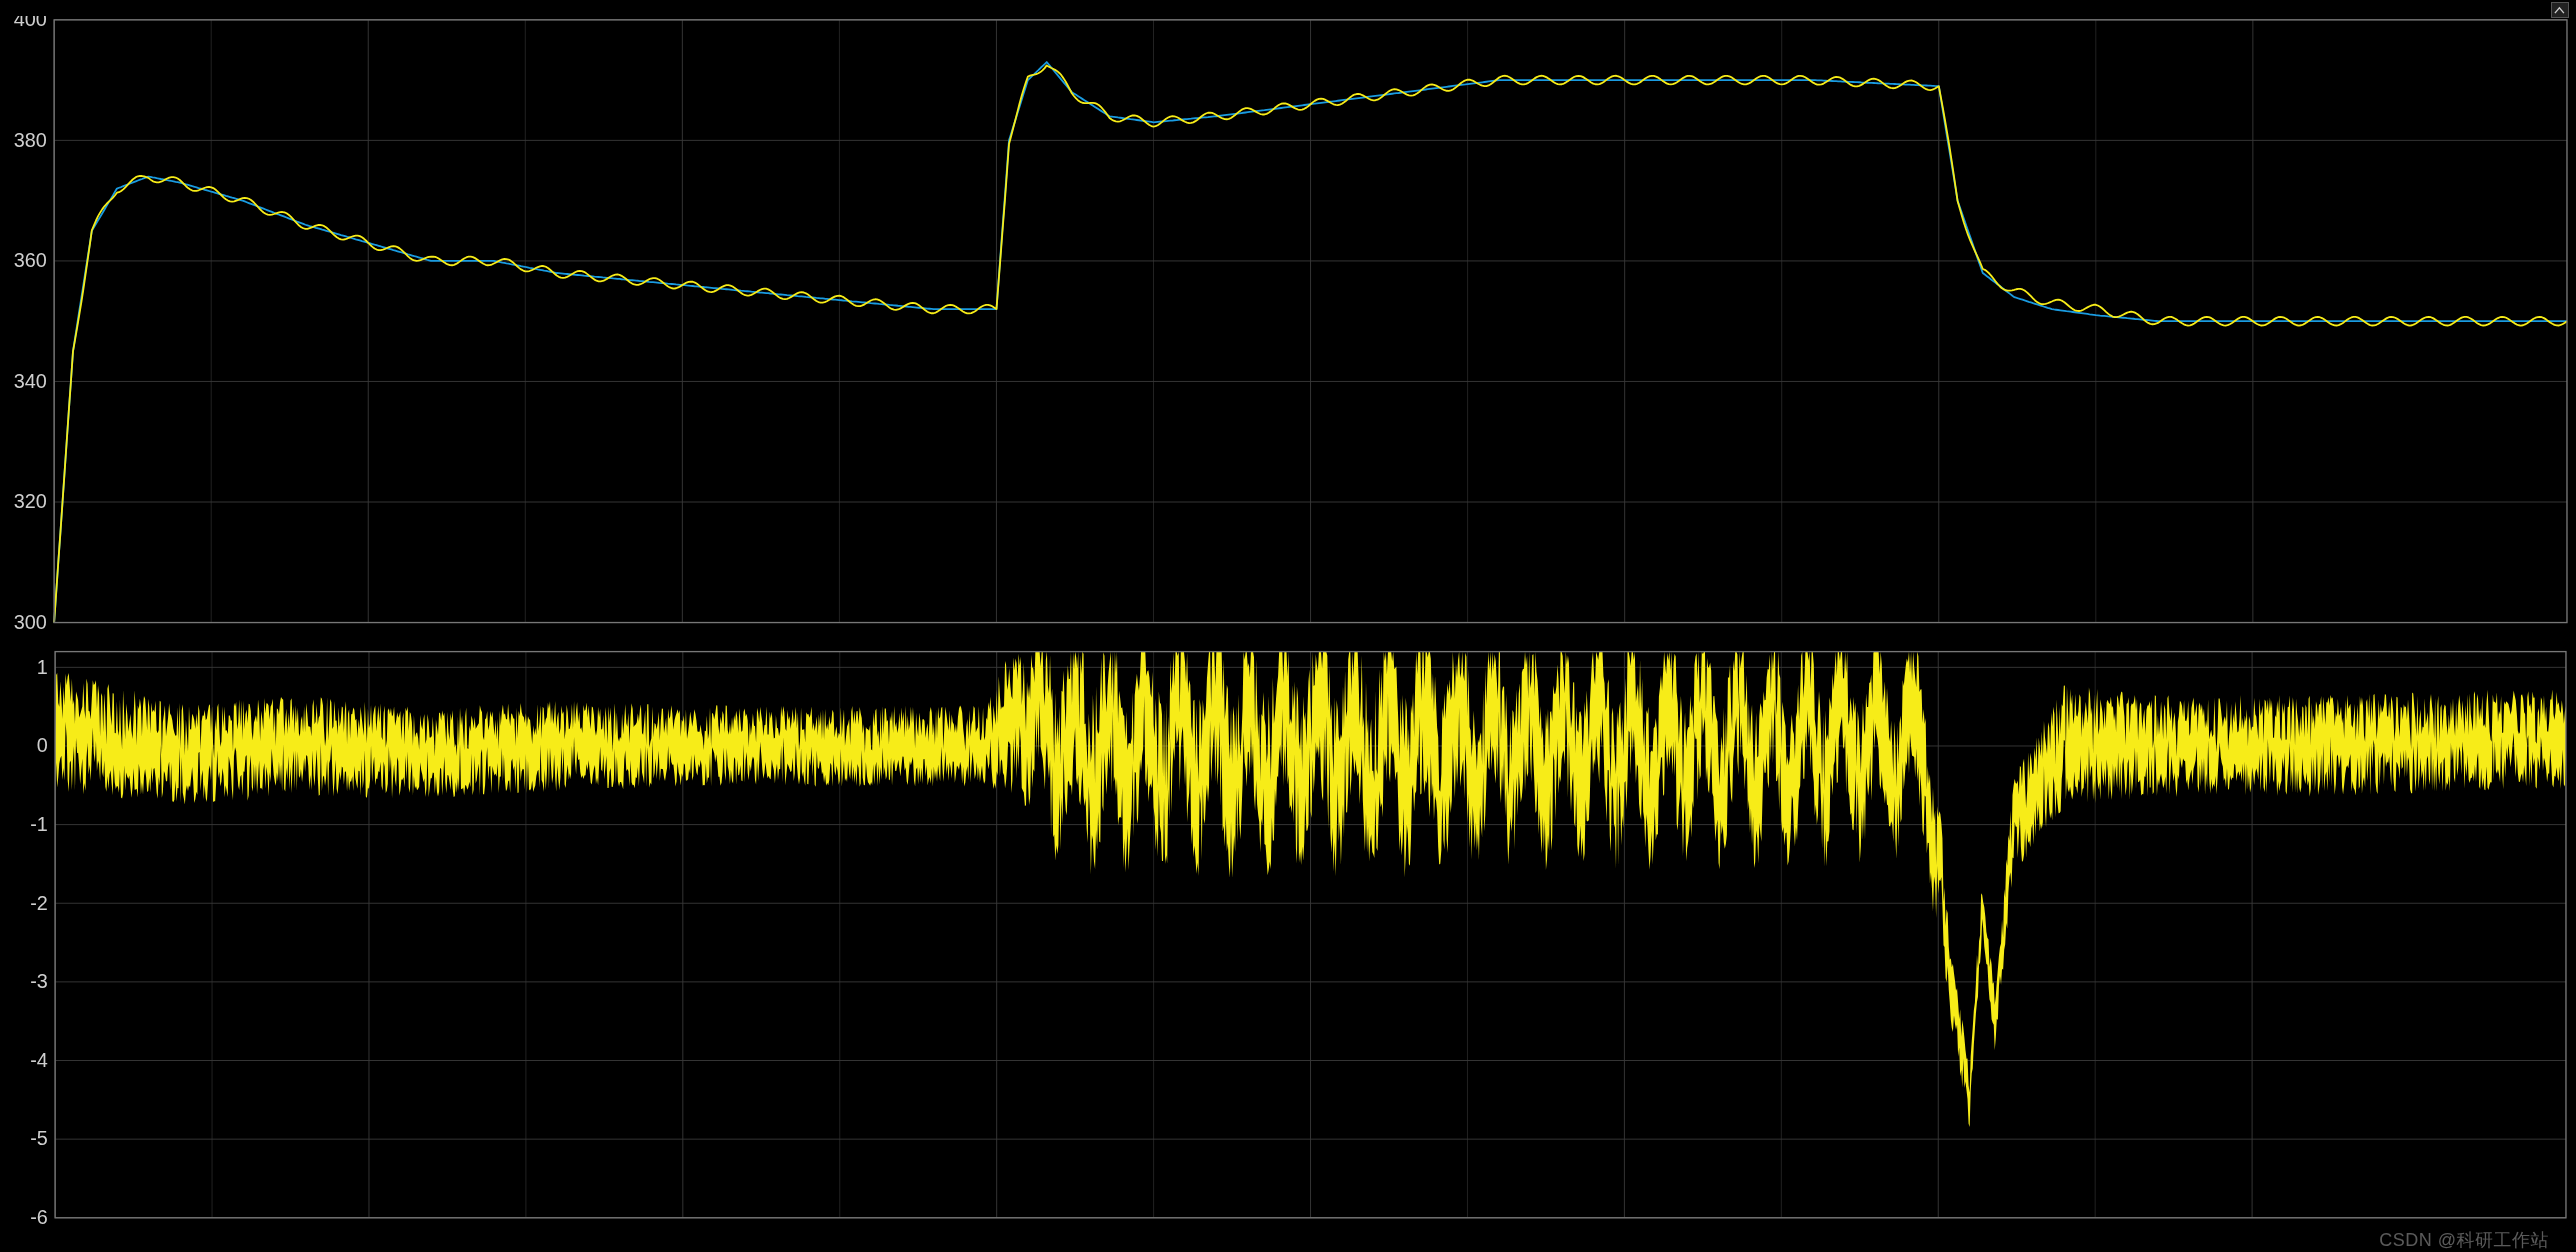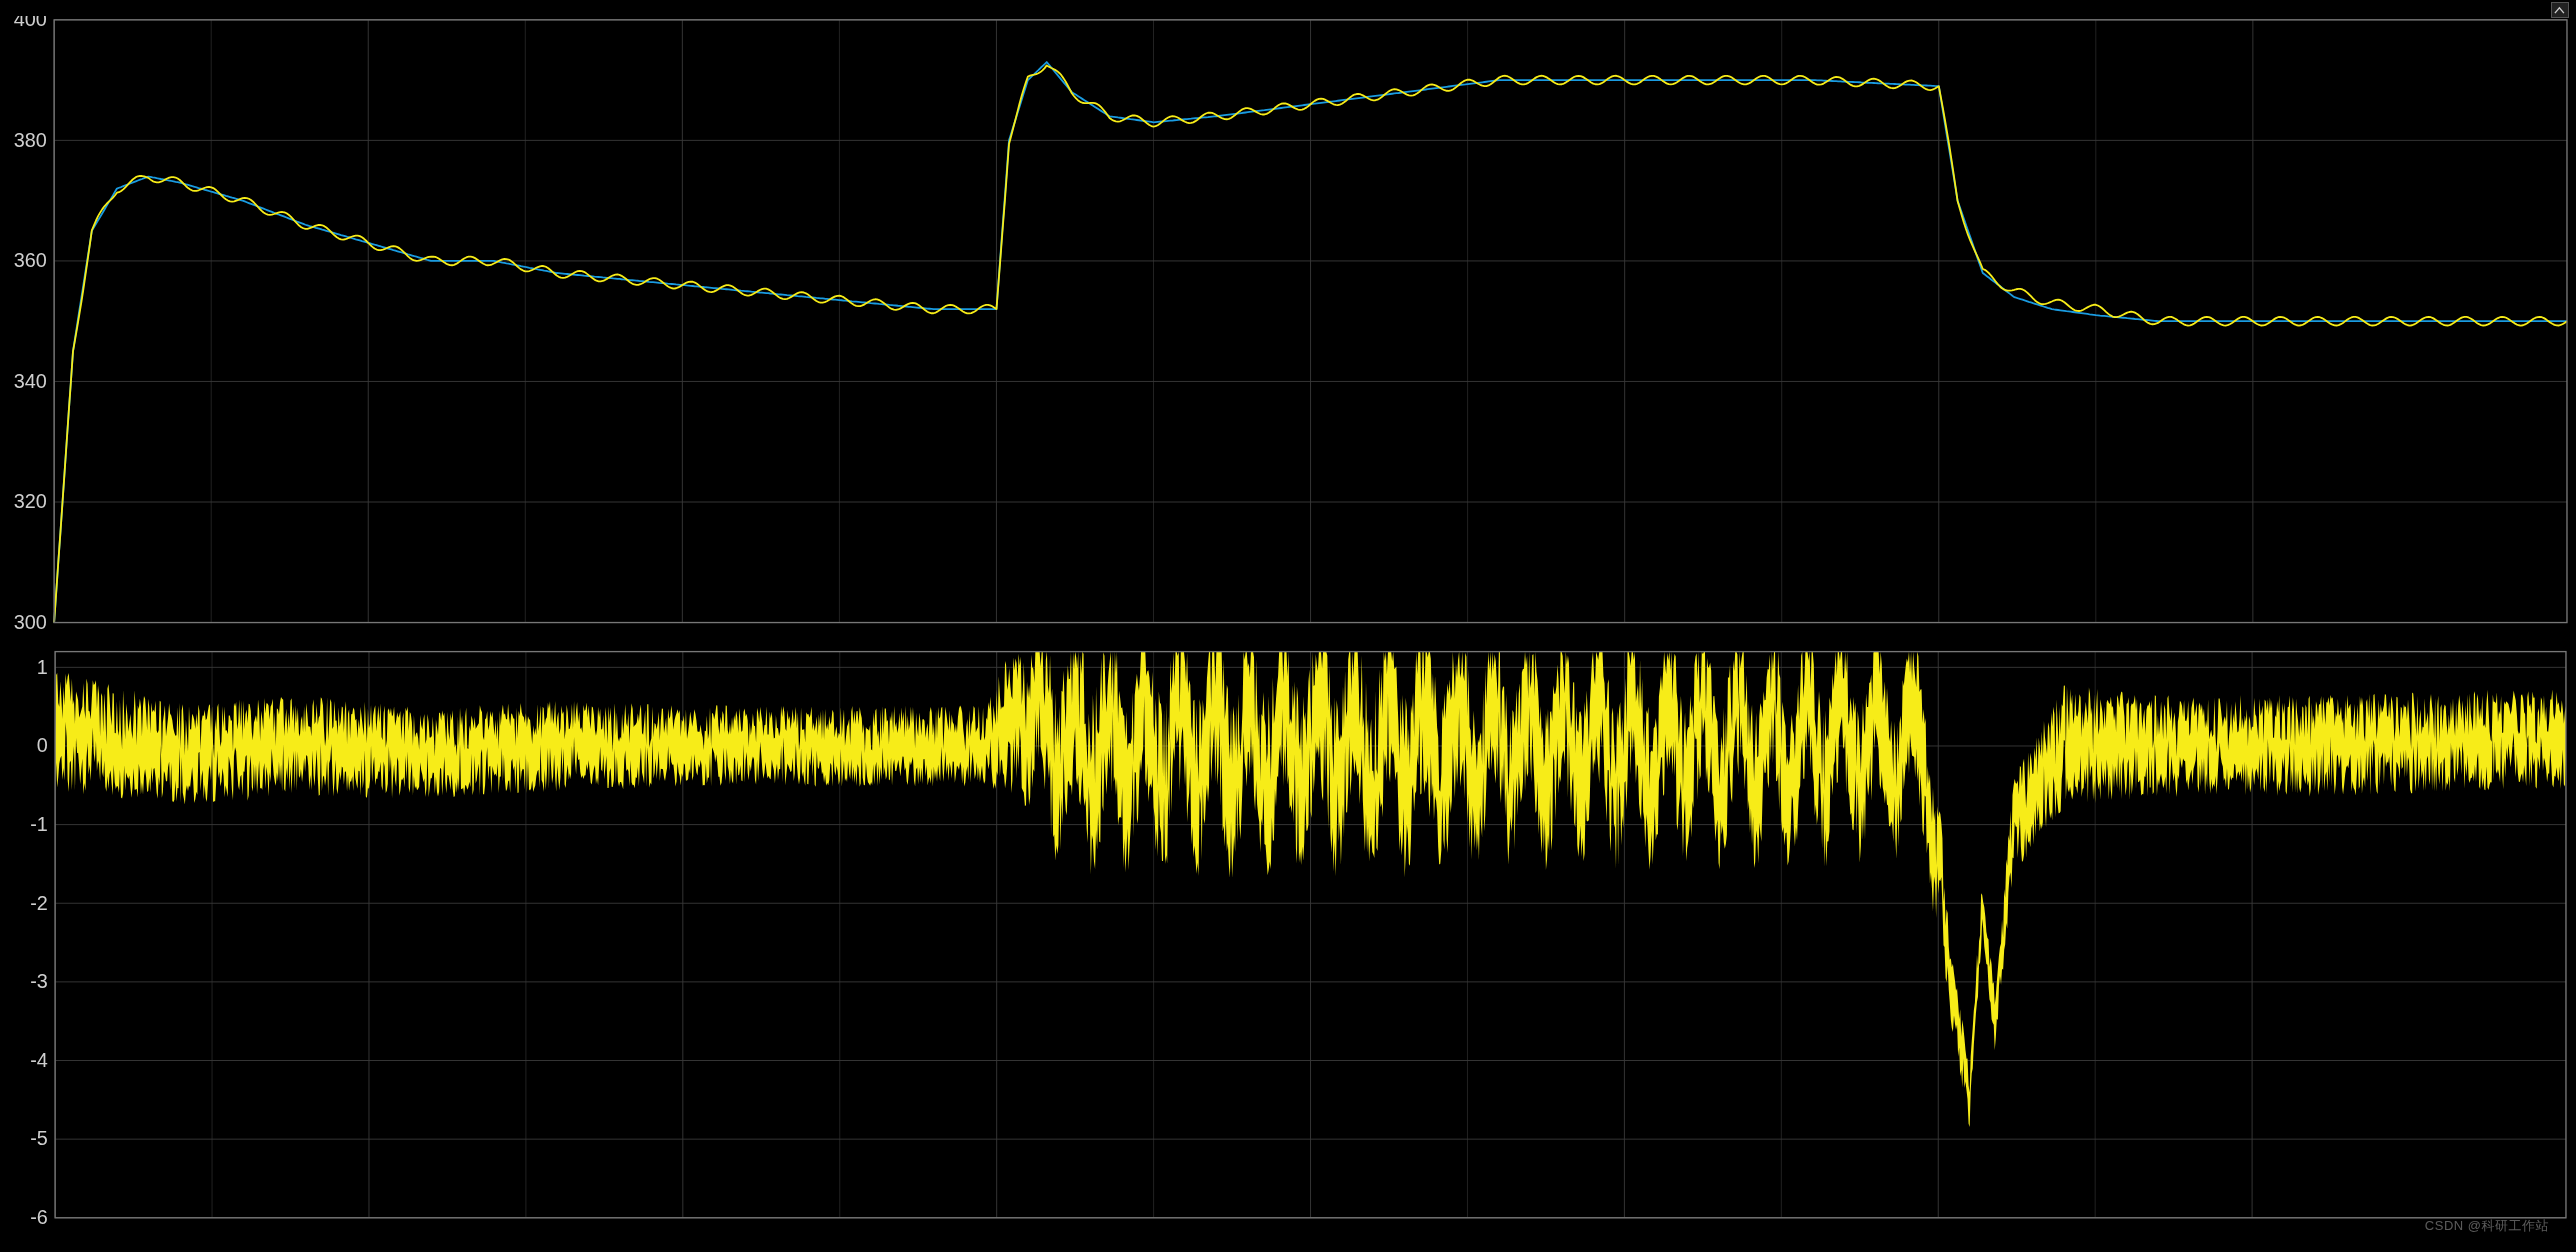--- a/index.html
+++ b/index.html
@@ -28,24 +28,24 @@
   }
   .ctrl-btn {
     width: 16px; height: 14.4px;
     background: #222;
     border: 0.9px solid #555;
     display: flex; align-items: center; justify-content: center;
   }
   svg { display: block; }
   .watermark {
     position: absolute;
-    bottom: 17px;
+    bottom: 0;
     right: 27px;
     color: rgba(200,200,200,0.45);
-    font-size: 13px;
+    font-size: 18px;
     letter-spacing: 0.5px;
     pointer-events: none;
   }
   .tick-label {
     fill: #cfcfcf;
     font-size: 22px;
     font-family: inherit;
   }
   .gridline { stroke: #3a3a3a; stroke-width: 1; }
   .gridline-minor { stroke: #262626; stroke-width: 1; }

